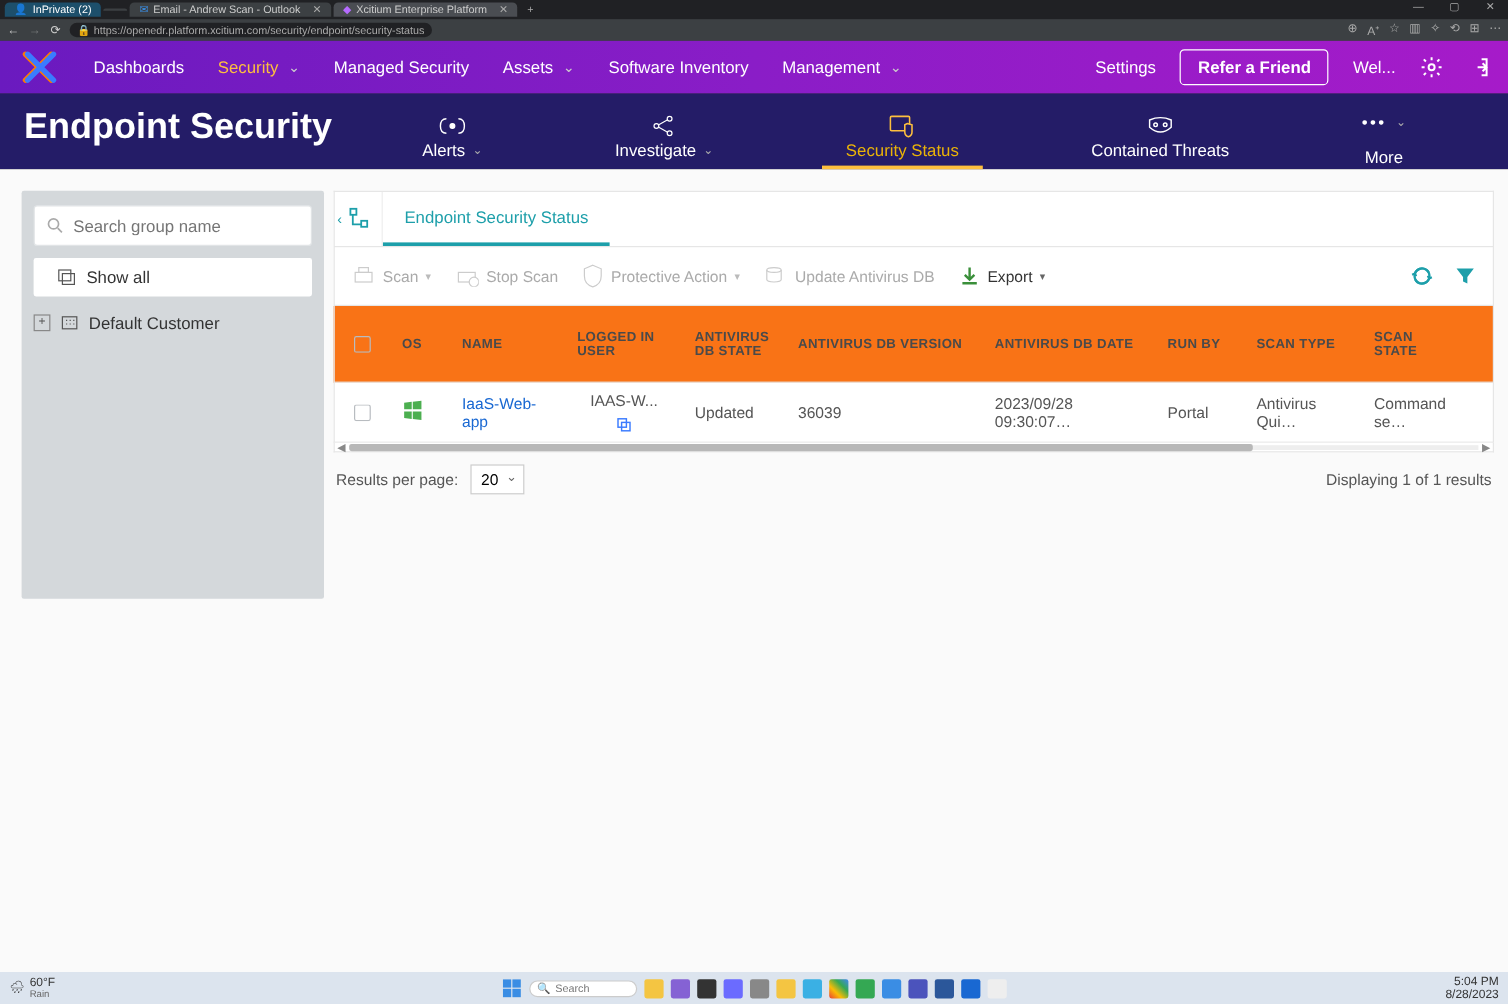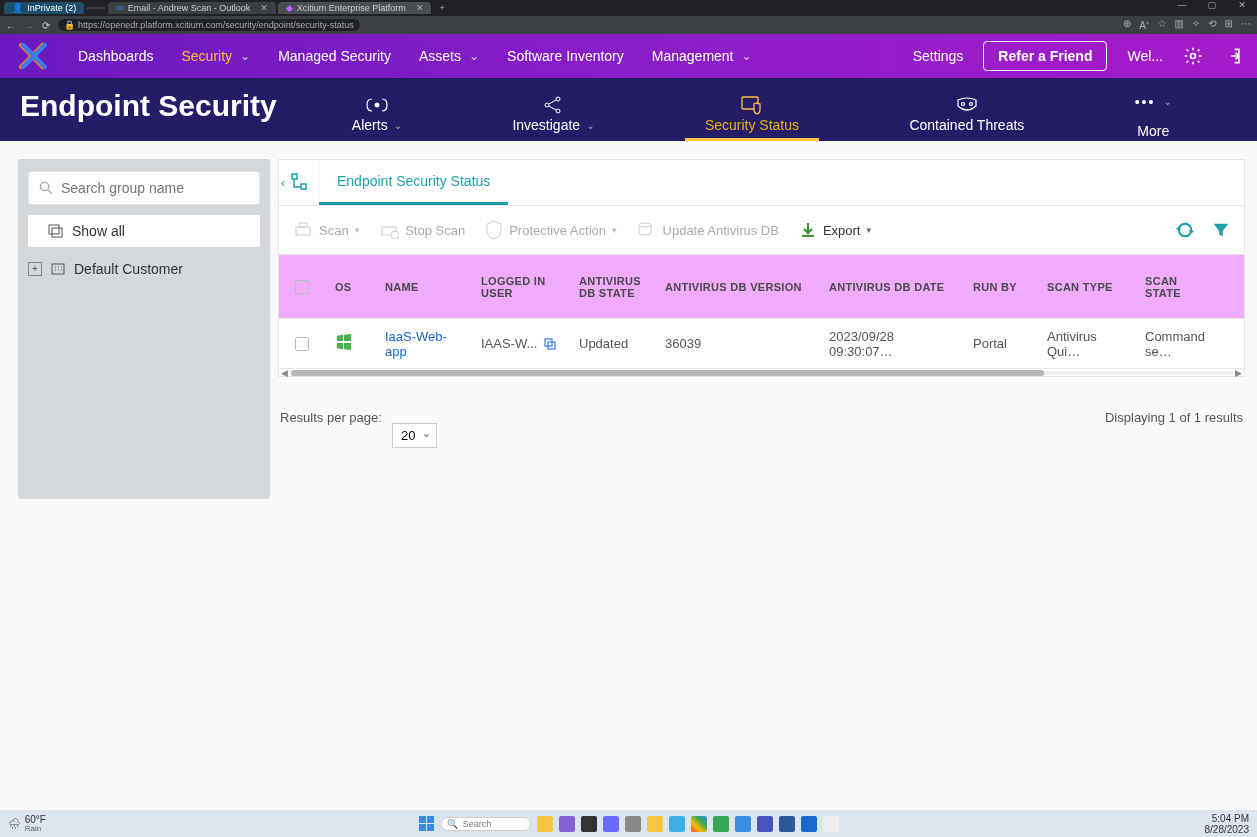--- a/index.html
+++ b/index.html
@@ -52,47 +52,47 @@
   .tree-toggle { width:40px; display:flex; align-items:center; justify-content:center; border-right:1px solid #eee; color:#1d9faa; position:relative;}
   .tab-inner { display:flex; align-items:center; padding:0 18px; color:#1d9faa; font-size:14px; border-bottom:3px solid #1d9faa;}
   
   .toolbar { background:#fff; border:1px solid #e6e6e6; border-bottom:1px solid #e6e6e6; height:50px; display:flex; align-items:center; padding:0 14px; gap:20px; font-size:13px; color:#555;}
   .tool-btn { display:flex; align-items:center; gap:6px; color:#aaa; cursor:default;}
   .tool-btn.enabled { color:#3a8f3a; cursor:pointer;}
   .tool-btn .caret { font-size:9px; color:#bbb;}
   .toolbar-right { margin-left:auto; display:flex; gap:18px; align-items:center;}
   .refresh-ic, .filter-ic { width:18px; height:18px; color:#1d9faa;}
 
-  .grid-head { background:#f0abfc; border:1px solid #e6e6e6; border-top:none; display:flex; align-items:center; font-size:11px; font-weight:700; color:#4a4a4a; height:64px; letter-spacing:0.3px;}
+  .grid-head { background:#f97316; border:1px solid #e6e6e6; border-top:none; display:flex; align-items:center; font-size:11px; font-weight:700; color:#4a4a4a; height:64px; letter-spacing:0.3px;}
   .col { padding:0 10px; overflow:hidden; }
   .col.chk { width:46px; display:flex; justify-content:center;}
   .col.os { width:50px;}
   .col.name { width:96px;}
   .col.user { width:98px;}
   .col.dbstate { width:86px;}
   .col.dbver { width:164px;}
   .col.dbdate { width:144px;}
   .col.runby { width:74px;}
   .col.scantype { width:98px;}
   .col.scanstate { width:85px;}
   .chkbox { width:14px; height:14px; border:1.5px solid #b8bcc0; border-radius:2px;}
 
   .grid-row { background:#fff; border:1px solid #e6e6e6; border-top:none; display:flex; align-items:center; font-size:13px; color:#555; height:50px;}
   .grid-row .col.name { color:#1968d2; }
   .os-ic { width:18px; height:18px; }
-  .user-cell { display:flex; align-items:center; gap:6px;}
+  .user-cell { display:flex; align-items:center; gap:6px;flex-direction:column;}
   .scroll-strip { height:8px; background:#fff; border:1px solid #e6e6e6; border-top:none; position:relative;}
   .scroll-strip .track { position:absolute; left:12px; right:12px; top:2px; height:4px; background:#eee;}
   .scroll-strip .thumb { position:absolute; left:12px; width:78%; top:1px; height:6px; background:#b8b8b8; border-radius:2px;}
   .scroll-strip .arrow { position:absolute; top:-1px; font-size:9px; color:#888;}
   .scroll-strip .arrow.l { left:2px;} .scroll-strip .arrow.r { right:2px;}
 
   .pager { display:flex; align-items:center; padding:10px 2px; font-size:13px; color:#555; gap:10px;}
   .pager select { border:1px solid #ccc; padding:4px 20px 4px 8px; font-size:13px; background:#fff; appearance:none;}
-  .pager .sel-wrap { position:relative;margin-top:36px;}
+  .pager .sel-wrap { position:relative;}
   .pager .sel-wrap::after { content:"⌄"; position:absolute; right:6px; top:4px; font-size:11px; color:#666; pointer-events:none;}
   .pager-right { margin-left:auto;}
 
   
   .taskbar { position:absolute; bottom:0; left:0; right:0; height:27px; background:#dce4ee; display:flex; align-items:center; font-size:10px; color:#333;}
   .taskbar .weather { display:flex; align-items:center; gap:4px; padding:0 8px; line-height:1;}
   .taskbar .center { position:absolute; left:50%; transform:translateX(-50%); display:flex; align-items:center; gap:6px;}
   .taskbar .center .srch { background:#fff; border:1px solid #ccc; border-radius:10px; padding:1px 6px; width:90px; font-size:9px; color:#777; display:flex; align-items:center; gap:4px;}
   .taskbar .tbicon { width:16px; height:16px; border-radius:2px; background:#ccc; }
   .taskbar .clock { margin-left:auto; padding:0 8px; text-align:right; line-height:1.1;}

